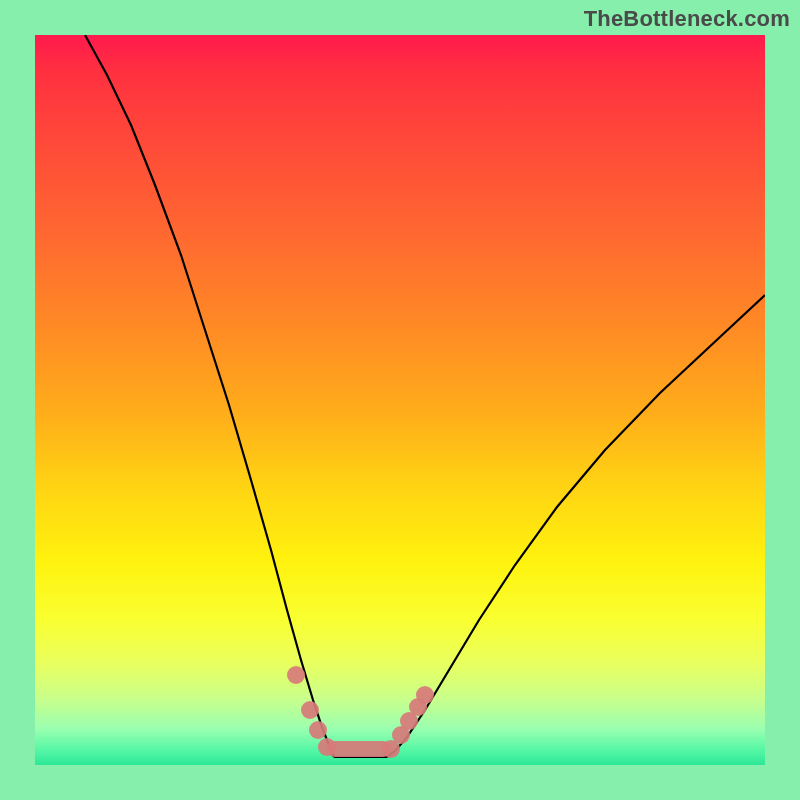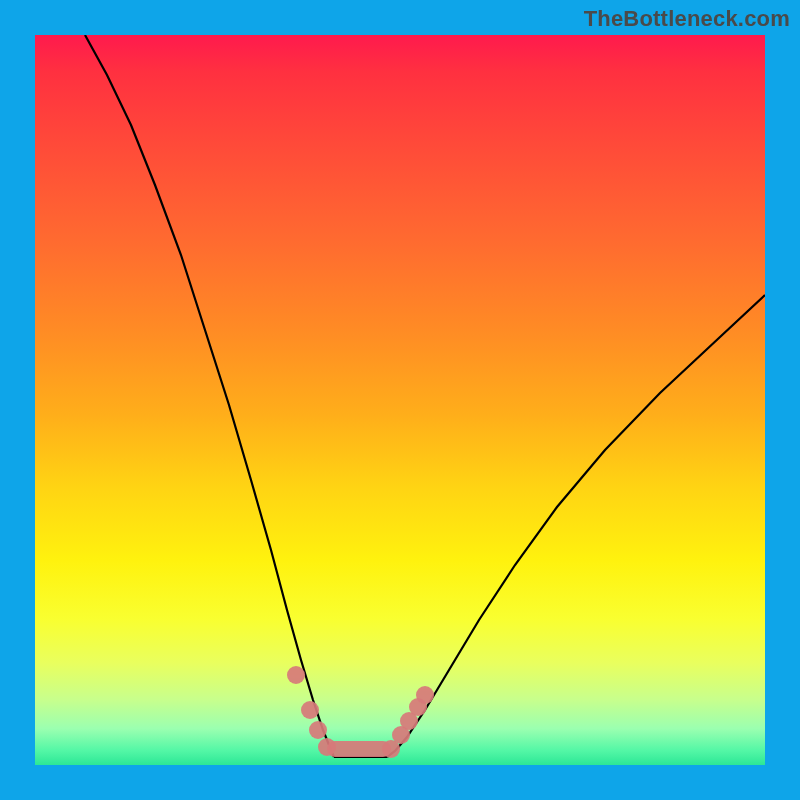--- a/index.html
+++ b/index.html
@@ -7,21 +7,21 @@
     padding: 0;
     width: 800px;
     height: 800px;
     background: #000;
     font-family: -apple-system, BlinkMacSystemFont, "Segoe UI", Arial, sans-serif;
   }
   .frame {
     position: relative;
     width: 800px;
     height: 800px;
-    background: #0ea5e9;
+    background: #86efac;
   }
   .plot-area {
     position: absolute;
     left: 35px;
     top: 35px;
     width: 730px;
     height: 730px;
     
     background: linear-gradient(to bottom,
       #ff1a4d 0%,

